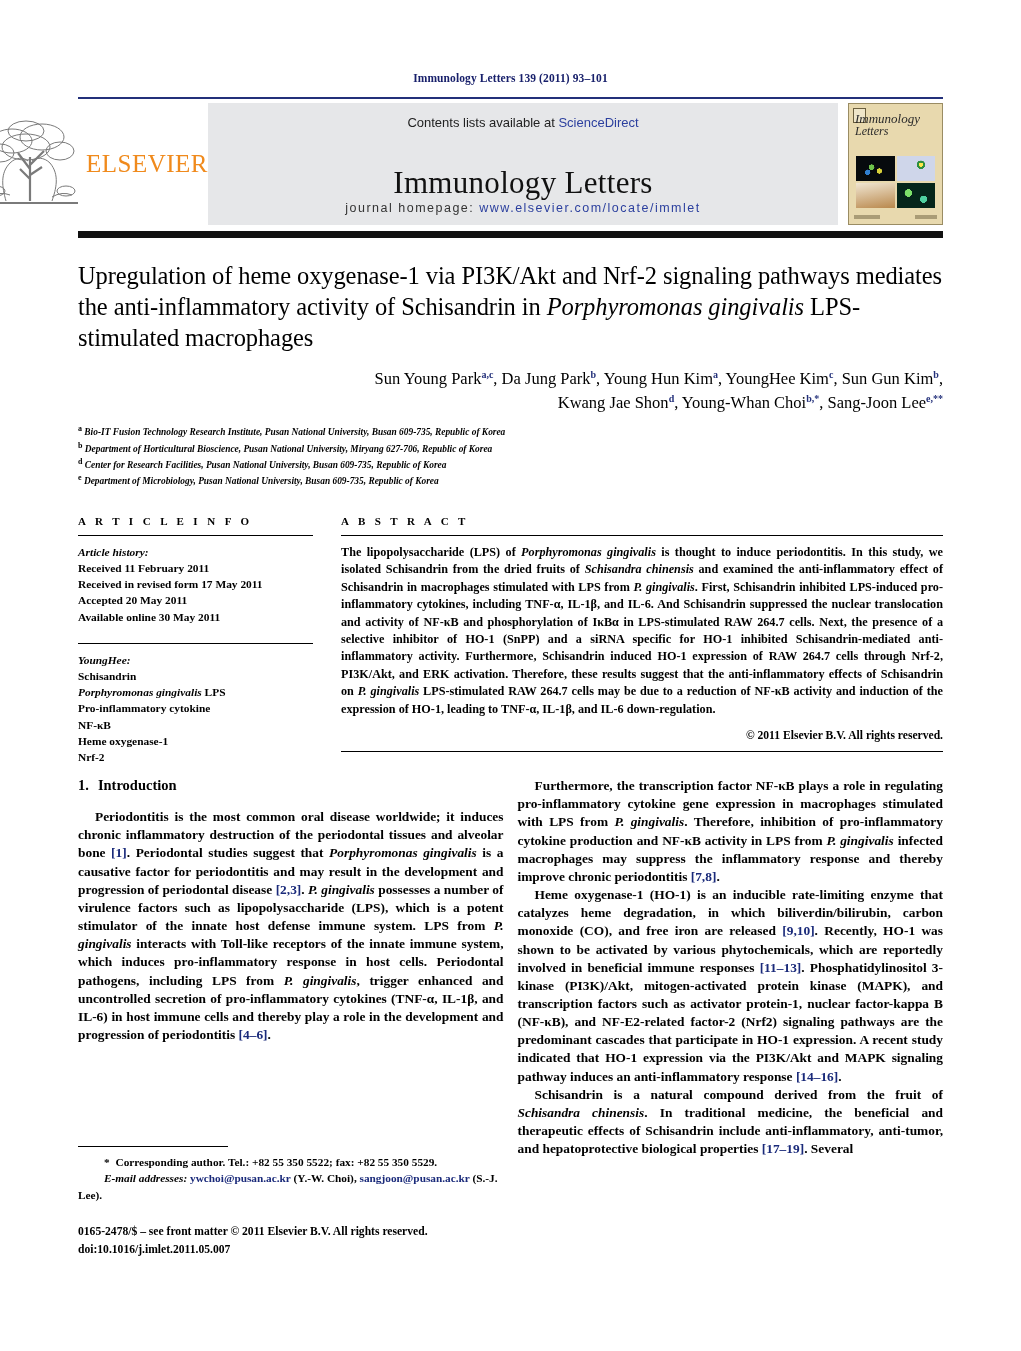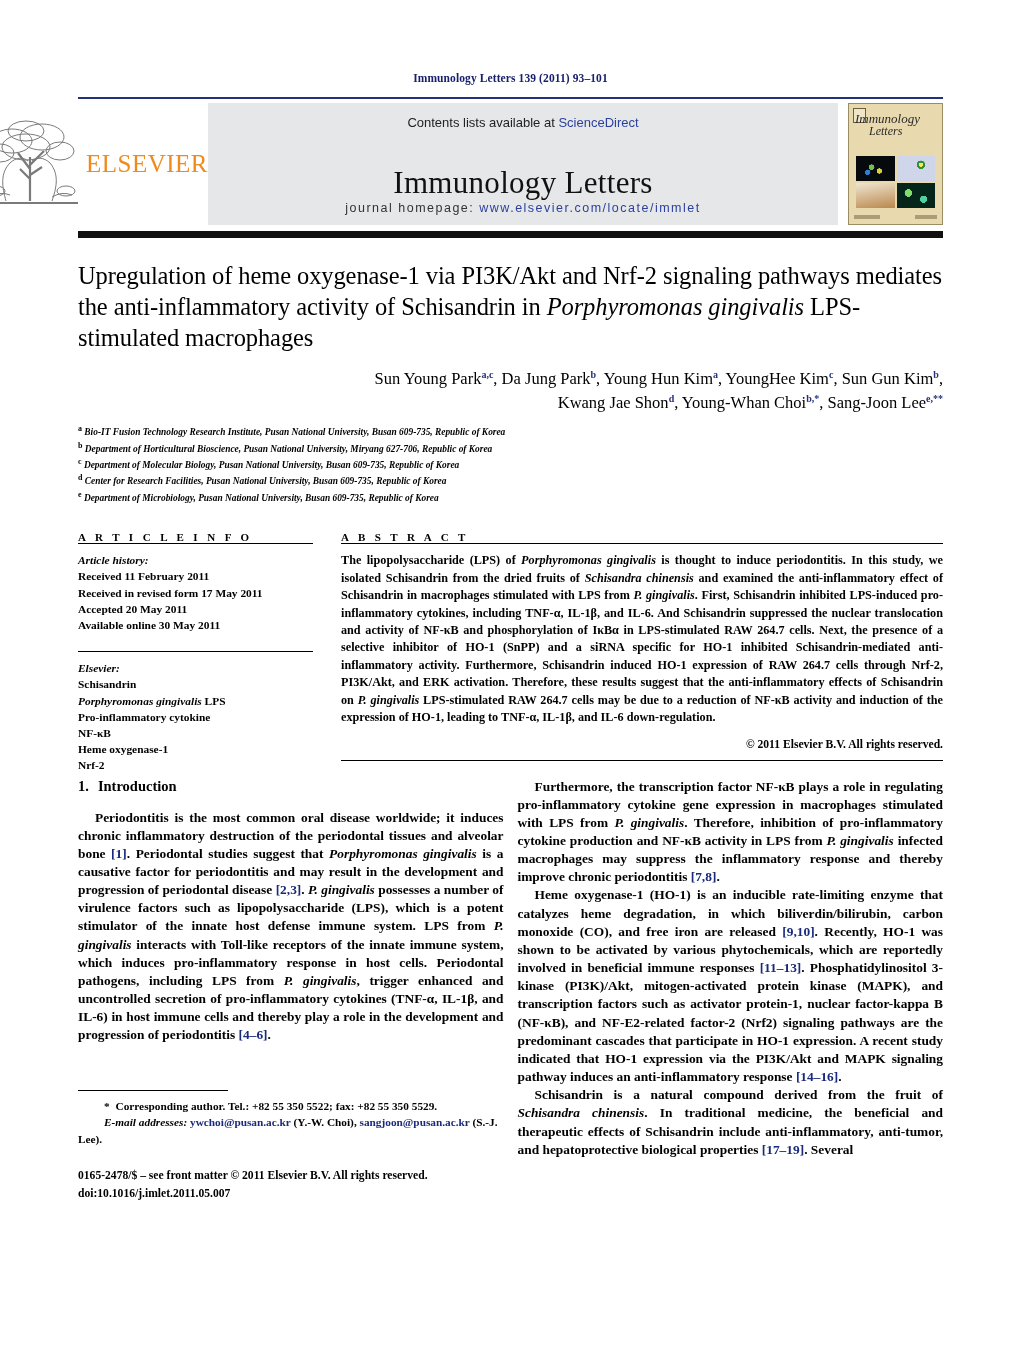--- a/index.html
+++ b/index.html
@@ -118,21 +118,21 @@
       #05251a; }
   .cover-script {
     position: absolute;
     top: 8px; left: 6px; right: 4px;
     font-family: "Liberation Serif", serif;
     font-style: italic;
     font-size: 13px;
     color: #2a2a2a;
     line-height: 1.0;
   }
-  .cover-script .l2 { display:block; margin-left: 14px; font-size: 12px; }
+  .cover-script .l2 { display:block; font-size: 12px; }
   .cover-box {
     position:absolute; top:4px; left:4px;
     width:13px; height:15px; border:1px solid #6b5f3e; background:#efe6c9;
   }
   .cover-foot {
     position:absolute; bottom:2px; left:5px; right:5px;
     height:11px; display:flex; justify-content:space-between; align-items:center;
   }
   .cover-foot i { display:block; height:4px; background:#6b5f3e; opacity:.5; }
   .black-rule {
@@ -174,20 +174,21 @@
     display: flex;
     gap: 28px;
   }
   .col-info { flex: 0 0 235px; }
   .col-abs { flex: 1 1 auto; }
   .sec-head {
     font-family: "Liberation Serif", serif;
     font-weight: bold;
     font-size: 11px;
     letter-spacing: 3.4px;
+    margin-bottom: 8px;
   }
   .hr-thin { border-top: 1.2px solid #000; margin: 0 0 8px 0; }
   .info-body {
     font-family: "Liberation Serif", serif;
     font-size: 11.4px;
     line-height: 1.42;
     font-weight: bold;
   }
   .info-body .lbl { font-style: italic; }
   .kw-block { margin-top: 4px; }
@@ -204,21 +205,21 @@
     text-align: right;
     font-family: "Liberation Serif", serif;
     font-weight: bold;
     font-size: 11.6px;
     margin-top: 11px;
   }
   .hr-bottom { border-top: 1.6px solid #000; margin-top: 9px; }
 
   
   .bodycols {
-    margin: 4px 78px 0 78px;
+    margin: 12px 78px 0 78px;
     display: flex;
     gap: 14px;
   }
   .bcol { flex: 1 1 0; min-width: 0; }
   h2.sec {
     font-family: "Liberation Serif", serif;
     font-size: 14.5px;
     font-weight: bold;
     margin: 0 0 14px 0;
   }
@@ -234,21 +235,21 @@
     hyphens: none;
   }
   p.para + p.para { text-indent: 17px; }
   p.para i { font-style: italic; }
   .ref { color: #1a2a7a; }
 
   
   .footnotes {
     position: absolute;
     left: 78px;
-    top: 1090px;
+    top: 1146px;
     width: 420px;
   }
   .fn-rule { border-top: 1px solid #000; width: 150px; margin-bottom: 7px; }
   .fn {
     font-family: "Liberation Serif", serif;
     font-size: 11.3px;
     line-height: 1.45;
     font-weight: bold;
   }
   .fn .star { margin-right: 3px; }
@@ -332,41 +333,40 @@
     <h1 class="paper-title"><span>Upregulation of heme oxygenase-1 via PI3K/Akt and Nrf-2 signaling pathways mediates the anti-inflammatory activity of Schisandrin in </span><i>Porphyromonas gingivalis</i><span> LPS-stimulated macrophages</span></h1>
 
     <div class="authors">
       <span>Sun Young Park</span><sup>a,c</sup><span>, Da Jung Park</span><sup>b</sup><span>, Young Hun Kim</span><sup>a</sup><span>, YoungHee Kim</span><sup>c</sup><span>, Sun Gun Kim</span><sup>b</sup><span>,</span><br>
       <span>Kwang Jae Shon</span><sup>d</sup><span>, Young-Whan Choi</span><sup>b,*</sup><span>, Sang-Joon Lee</span><sup>e,**</sup>
     </div>
 
     <div class="affil">
       <div><sup>a</sup> <span>Bio-IT Fusion Technology Research Institute, Pusan National University, Busan 609-735, Republic of Korea</span></div>
       <div><sup>b</sup> <span>Department of Horticultural Bioscience, Pusan National University, Miryang 627-706, Republic of Korea</span></div>
-      <div><sup>c</sup> <span>Department of Molecular Biology, Pusan National University, Busan 609-735, Republic of Korea</span></div>
       <div><sup>d</sup> <span>Center for Research Facilities, Pusan National University, Busan 609-735, Republic of Korea</span></div>
       <div><sup>e</sup> <span>Department of Microbiology, Pusan National University, Busan 609-735, Republic of Korea</span></div>
     </div>
   </div>
 
   <div class="infoabs">
 
     <div class="col-info">
       <div class="sec-head">A R T I C L E   I N F O</div>
       <div class="hr-thin"></div>
       <div class="info-body">
         <div class="lbl">Article history:</div>
         <div>Received 11 February 2011</div>
         <div>Received in revised form 17 May 2011</div>
         <div>Accepted 20 May 2011</div>
         <div>Available online 30 May 2011</div>
       </div>
       <div class="hr-thin" style="margin-top:18px"></div>
       <div class="info-body kw-block">
-        <div class="lbl">Elsevier:</div>
+        <div class="lbl">YoungHee:</div>
         <div>Schisandrin</div>
         <div><i class="it">Porphyromonas gingivalis</i><span> LPS</span></div>
         <div>Pro-inflammatory cytokine</div>
         <div>NF-κB</div>
         <div>Heme oxygenase-1</div>
         <div>Nrf-2</div>
       </div>
     </div>
 
     <div class="col-abs">

